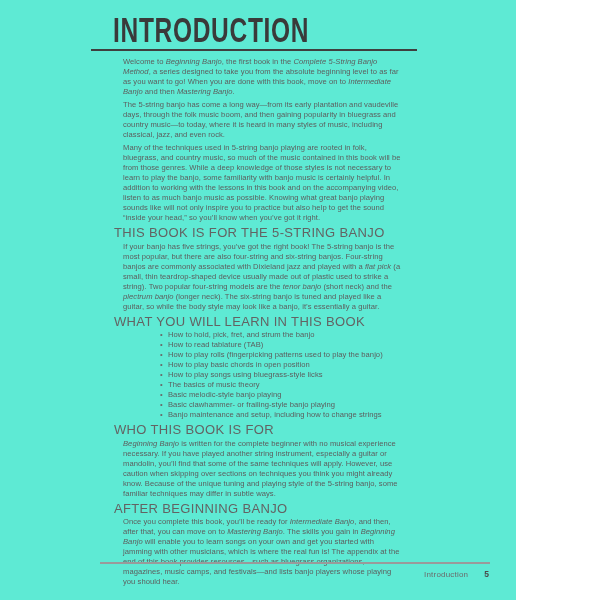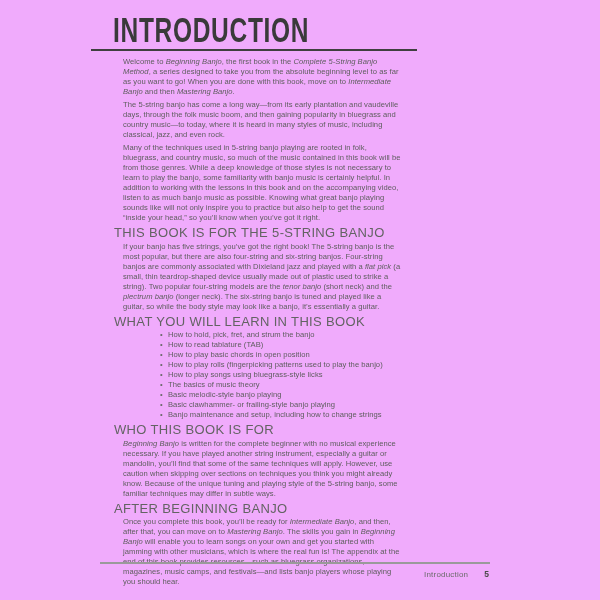--- a/index.html
+++ b/index.html
@@ -1,21 +1,21 @@
 <!DOCTYPE html>
 <html><head>
 <meta charset="utf-8">
 <style>
   * { margin: 0; padding: 0; box-sizing: border-box; }
   html, body { background: #ffffff; }
   body { font-family: "Liberation Sans", sans-serif; }
   .canvas {
     position: relative;
-    width: 600px; height: 600px;
-    background: #f0abfc;
+    width: 516px; height: 600px;
+    background: #5eead4;
     overflow: hidden;
   }
   .page-title {
     position: absolute;
     left: 113px; top: 15px;
     font-family: "Liberation Sans", sans-serif;
     font-weight: bold;
     font-size: 35px;
     line-height: 30px;
     letter-spacing: 1px;
@@ -112,22 +112,22 @@
 
     <p>Many of the techniques used in 5-string banjo playing are rooted in folk, bluegrass, and country music, so much of the music contained in this book will be from those genres. While a deep knowledge of those styles is not necessary to learn to play the banjo, some familiarity with banjo music is certainly helpful. In addition to working with the lessons in this book and on the accompanying video, listen to as much banjo music as possible. Knowing what great banjo playing sounds like will not only inspire you to practice but also help to get the sound “inside your head,” so you’ll know when you’ve got it right.</p>
 
     <h2 class="sec-heading">THIS BOOK IS FOR THE 5-STRING BANJO</h2>
     <p><span>If your banjo has five strings, you’ve got the right book! The 5-string banjo is the most popular, but there are also four-string and six-string banjos. Four-string banjos are commonly associated with Dixieland jazz and played with a </span><span class="em">flat pick</span><span> (a small, thin teardrop-shaped device usually made out of plastic used to strike a string). Two popular four-string models are the </span><span class="em">tenor banjo</span><span> (short neck) and the </span><span class="em">plectrum banjo</span><span> (longer neck). The six-string banjo is tuned and played like a guitar, so while the body style may look like a banjo, it’s essentially a guitar.</span></p>
 
     <h2 class="sec-heading">WHAT YOU WILL LEARN IN THIS BOOK</h2>
     <ul class="learn-list">
       <li>How to hold, pick, fret, and strum the banjo</li>
       <li>How to read tablature (TAB)</li>
+      <li>How to play rolls (fingerpicking patterns used to play the banjo)</li>
       <li>How to play basic chords in open position</li>
-      <li>How to play rolls (fingerpicking patterns used to play the banjo)</li>
       <li>How to play songs using bluegrass-style licks</li>
       <li>The basics of music theory</li>
       <li>Basic melodic-style banjo playing</li>
       <li>Basic clawhammer- or frailing-style banjo playing</li>
       <li>Banjo maintenance and setup, including how to change strings</li>
     </ul>
 
     <h2 class="sec-heading">WHO THIS BOOK IS FOR</h2>
     <p><span class="em">Beginning Banjo</span><span> is written for the complete beginner with no musical experience necessary. If you have played another string instrument, especially a guitar or mandolin, you’ll find that some of the same techniques will apply. However, use caution when skipping over sections on techniques you think you might already know. Because of the unique tuning and playing style of the 5-string banjo, some familiar techniques may differ in subtle ways.</span></p>
 

